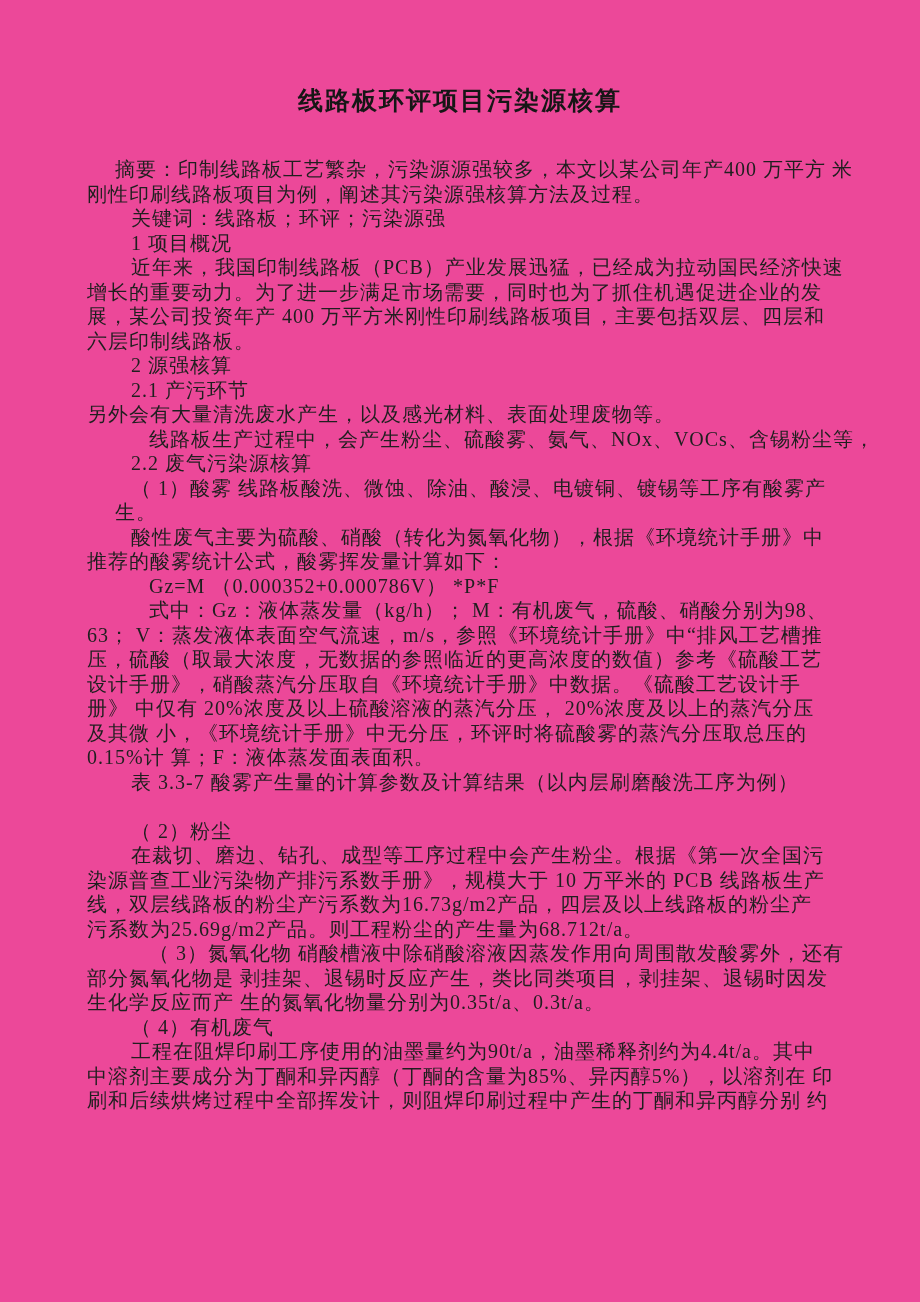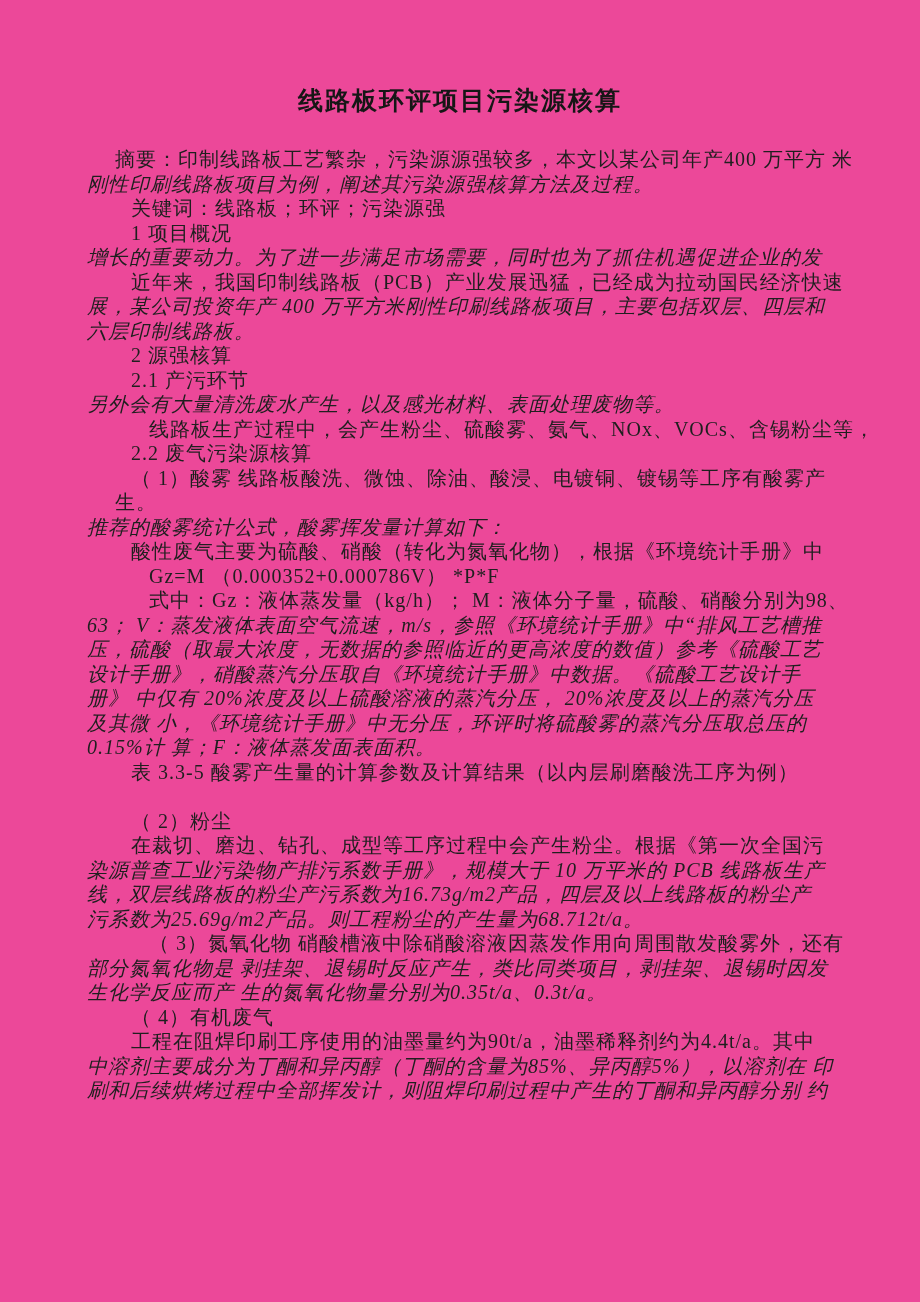--- a/index.html
+++ b/index.html
@@ -24,70 +24,70 @@
     width: 920px;
     text-align: center;
     font-size: 25px;
     font-weight: 700;
     letter-spacing: 2px;
     color: #161616;
     white-space: pre;
   }
   .doc-body {
     position: absolute;
-    top: 147px;
+    top: 157px;
     left: 87px;
     width: 750px;
   }
   .line {
     height: 24.5px;
     line-height: 24.5px;
     font-size: 20px;
     letter-spacing: 1px;
     white-space: pre;
     overflow: visible;
     color: #1f1f1f;
   }
-  .ind-0 { padding-left: 0; font-style: italic; }
+  .ind-0 { padding-left: 0; }
   .ind-1 { padding-left: 28px; }
   .ind-2 { padding-left: 44px; }
   .ind-3 { padding-left: 62px; }
 </style>
 </head>
 <body>
 
 <div class="page">
   <div class="doc-title">线路板环评项目污染源核算</div>
   <div class="doc-body">
       <div class="line ind-1">摘要：印制线路板工艺繁杂，污染源源强较多，本文以某公司年产400 万平方 米</div>
       <div class="line ind-0">刚性印刷线路板项目为例，阐述其污染源强核算方法及过程。</div>
       <div class="line ind-2">关键词：线路板；环评；污染源强</div>
       <div class="line ind-2">1 项目概况</div>
+      <div class="line ind-2">近年来，我国印制线路板（PCB）产业发展迅猛，已经成为拉动国民经济快速</div>
       <div class="line ind-0">增长的重要动力。为了进一步满足市场需要，同时也为了抓住机遇促进企业的发</div>
-      <div class="line ind-2">近年来，我国印制线路板（PCB）产业发展迅猛，已经成为拉动国民经济快速</div>
       <div class="line ind-0">展，某公司投资年产 400 万平方米刚性印刷线路板项目，主要包括双层、四层和</div>
       <div class="line ind-0">六层印制线路板。</div>
       <div class="line ind-2">2 源强核算</div>
       <div class="line ind-2">2.1 产污环节</div>
       <div class="line ind-0">另外会有大量清洗废水产生，以及感光材料、表面处理废物等。</div>
       <div class="line ind-3">线路板生产过程中，会产生粉尘、硫酸雾、氨气、NOx、VOCs、含锡粉尘等，</div>
       <div class="line ind-2">2.2 废气污染源核算</div>
       <div class="line ind-2">（ 1）酸雾 线路板酸洗、微蚀、除油、酸浸、电镀铜、镀锡等工序有酸雾产</div>
       <div class="line ind-1">生。</div>
+      <div class="line ind-2">酸性废气主要为硫酸、硝酸（转化为氮氧化物），根据《环境统计手册》中</div>
       <div class="line ind-0">推荐的酸雾统计公式，酸雾挥发量计算如下：</div>
-      <div class="line ind-2">酸性废气主要为硫酸、硝酸（转化为氮氧化物），根据《环境统计手册》中</div>
       <div class="line ind-3">Gz=M （0.000352+0.000786V） *P*F</div>
-      <div class="line ind-3">式中：Gz：液体蒸发量（kg/h）； M：液体分子量，硫酸、硝酸分别为98、</div>
+      <div class="line ind-3">式中：Gz：液体蒸发量（kg/h）； M：有机废气，硫酸、硝酸分别为98、</div>
       <div class="line ind-0">63； V：蒸发液体表面空气流速，m/s，参照《环境统计手册》中“排风工艺槽推</div>
       <div class="line ind-0">压，硫酸（取最大浓度，无数据的参照临近的更高浓度的数值）参考《硫酸工艺</div>
       <div class="line ind-0">设计手册》，硝酸蒸汽分压取自《环境统计手册》中数据。《硫酸工艺设计手</div>
       <div class="line ind-0">册》 中仅有 20%浓度及以上硫酸溶液的蒸汽分压， 20%浓度及以上的蒸汽分压</div>
       <div class="line ind-0">及其微 小，《环境统计手册》中无分压，环评时将硫酸雾的蒸汽分压取总压的</div>
       <div class="line ind-0">0.15%计 算；F：液体蒸发面表面积。</div>
-      <div class="line ind-2">表 3.3-5 酸雾产生量的计算参数及计算结果（以内层刷磨酸洗工序为例）</div>
+      <div class="line ind-2">表 3.3-7 酸雾产生量的计算参数及计算结果（以内层刷磨酸洗工序为例）</div>
       <div class="line ind-0">&nbsp;</div>
       <div class="line ind-2">（ 2）粉尘</div>
       <div class="line ind-2">在裁切、磨边、钻孔、成型等工序过程中会产生粉尘。根据《第一次全国污</div>
       <div class="line ind-0">染源普查工业污染物产排污系数手册》，规模大于 10 万平米的 PCB 线路板生产</div>
       <div class="line ind-0">线，双层线路板的粉尘产污系数为16.73g/m2产品，四层及以上线路板的粉尘产</div>
       <div class="line ind-0">污系数为25.69g/m2产品。则工程粉尘的产生量为68.712t/a。</div>
       <div class="line ind-3">（ 3）氮氧化物 硝酸槽液中除硝酸溶液因蒸发作用向周围散发酸雾外，还有</div>
       <div class="line ind-0">部分氮氧化物是 剥挂架、退锡时反应产生，类比同类项目，剥挂架、退锡时因发</div>
       <div class="line ind-0">生化学反应而产 生的氮氧化物量分别为0.35t/a、0.3t/a。</div>
       <div class="line ind-2">（ 4）有机废气</div>

